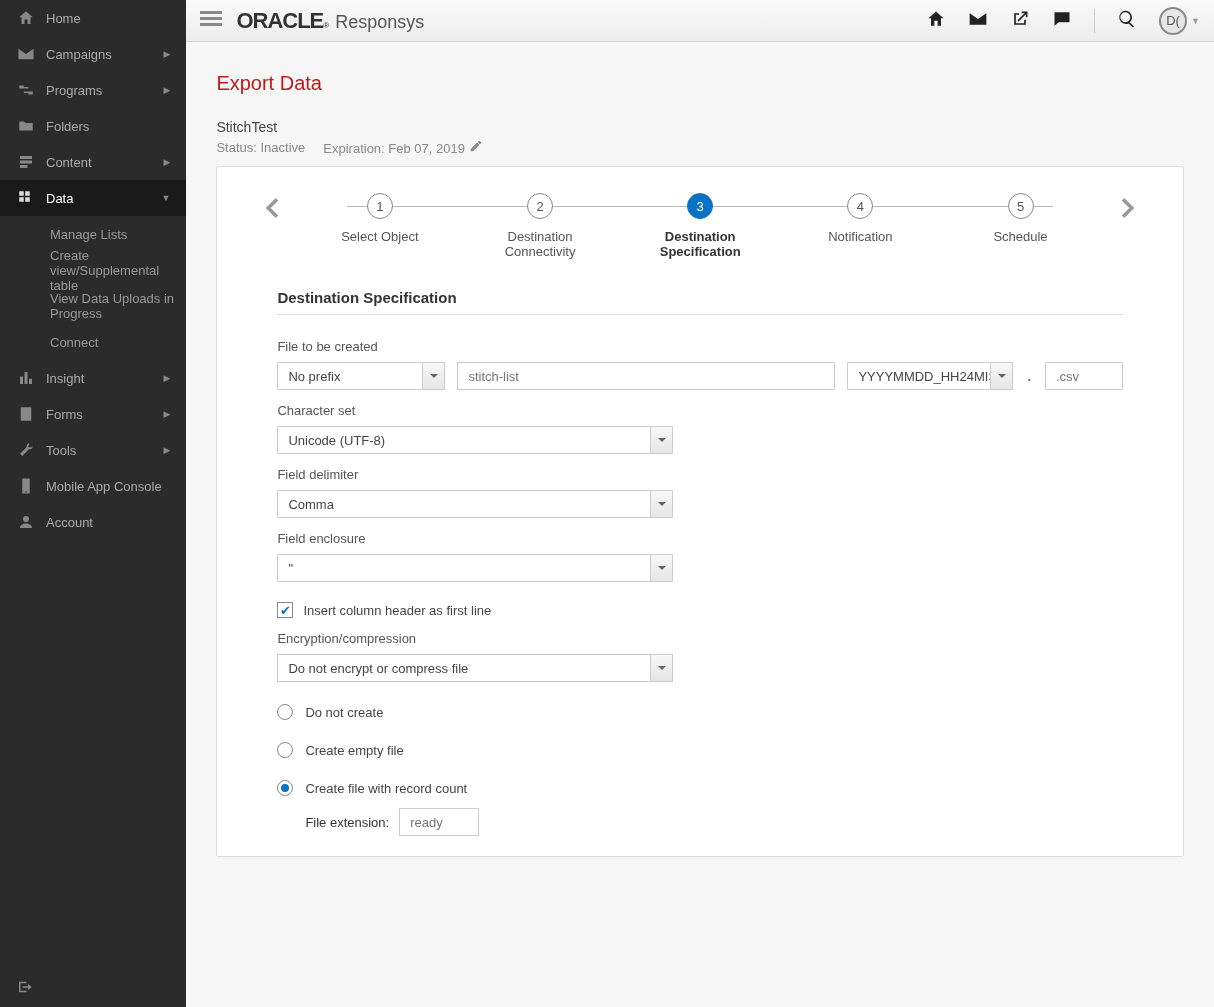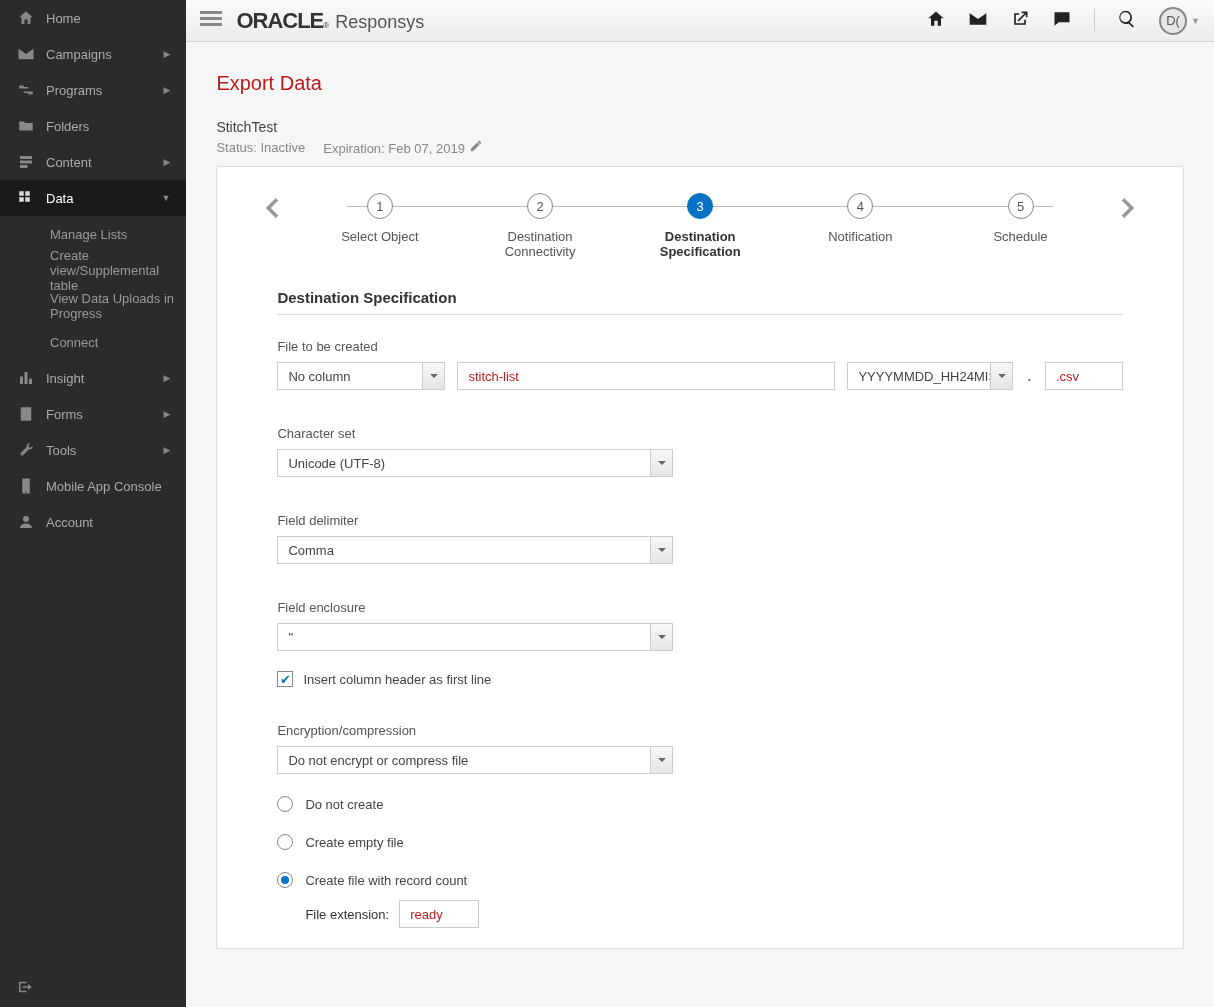--- a/index.html
+++ b/index.html
@@ -49,28 +49,28 @@
 .step-line { position: absolute; top: 13px; left: 30px; right: 30px; height: 1px; background: #bbb; z-index: 0; }
 .step { display: flex; flex-direction: column; align-items: center; width: 125px; z-index: 1; text-align: center;}
 .step-circle { width: 26px; height: 26px; border-radius: 50%; border: 1px solid #888; background: #fff; display: flex; align-items:center; justify-content:center; font-size: 13px; color:#555; margin-bottom: 10px;}
 .step.active .step-circle { background: #0a72c4; border-color: #0a72c4; color: #fff; }
 .step-label { font-size: 13px; color: #555; }
 .step.active .step-label { font-weight: bold; color:#333; }
 
 
 .form-section { padding: 30px 60px 0 60px; }
 .section-title { font-size: 15px; font-weight: bold; color: #333; padding-bottom: 8px; border-bottom: 1px solid #ddd; margin-bottom: 24px;}
-.field-label { font-size: 13px; color: #555; margin-bottom: 8px; display:block; margin-top: 36px;}
+.field-label { font-size: 13px; color: #555; margin-bottom: 8px; display:block; margin-top: 13px;}
 .field-label:first-of-type{ margin-top:0;}
 .row { display: flex; gap: 12px; align-items: center; }
 .select, .input { height: 28px; border: 1px solid #ccc; background: #fff; display: flex; align-items: center; font-size: 13px; color:#444;}
 .select { position: relative; padding: 0 30px 0 10px; }
 .select .sel-btn { position: absolute; right:0; top:0; bottom:0; width: 22px; background: linear-gradient(#f8f8f8,#e5e5e5); border-left: 1px solid #ccc; display:flex; align-items:center; justify-content:center;}
 .sel-arrow { width:0; height:0; border-left: 4px solid transparent; border-right: 4px solid transparent; border-top: 4px solid #666; }
-.input input { border: none; outline: none; width: 100%; height: 100%; padding: 0 10px; font-size: 13px; font-family: inherit; color:#b91c1c;}
+.input input { border: none; outline: none; width: 100%; height: 100%; padding: 0 10px; font-size: 13px; font-family: inherit; color:#737373;}
 .w-prefix{ width:168px;} .w-file{ width:378px;} .w-suffix{ width:166px;} .w-ext{ width:78px;}
 .w-med{ width:396px;}
 .dot { margin: 0 2px; font-weight: bold; color:#666;}
 .checkbox { width:16px; height:16px; border:1px solid #888; display:inline-flex; align-items:center; justify-content:center; margin-right:10px; color:#0a72c4; cursor:pointer;}
 .check-row { display:flex; align-items:center; margin-top: 20px; color:#444;}
 .radio-row { display:flex; align-items:center; margin-top: 22px; color:#444; cursor:pointer;}
 .radio { width:16px; height:16px; border:1px solid #888; border-radius:50%; margin-right:12px; display:inline-flex; align-items:center; justify-content:center;}
 .radio.checked::after { content:''; width:8px; height:8px; background:#0a72c4; border-radius:50%;}
 .sub-field { margin-left: 28px; margin-top: 12px; display:flex; align-items:center; gap:10px;}
 .sub-field .input { width: 80px;}
@@ -282,21 +282,21 @@
               </svg>
             </div>
         </div>
 
         <div class="form-section">
           <div class="section-title">Destination Specification</div>
 
           <label class="field-label">File to be created</label>
           <div class="row">
             <div class="select w-prefix">
-                <span>No column</span>
+                <span>No prefix</span>
                 <div class="sel-btn">
                   <div class="sel-arrow"></div>
                 </div>
               </div>
             <div class="input w-file">
                 <input value="stitch-list" style="">
               </div>
             <div class="select w-suffix" style="overflow:hidden;">
                 <span style="white-space:nowrap;">YYYYMMDD_HH24MISS</span>
                 <div class="sel-btn">

